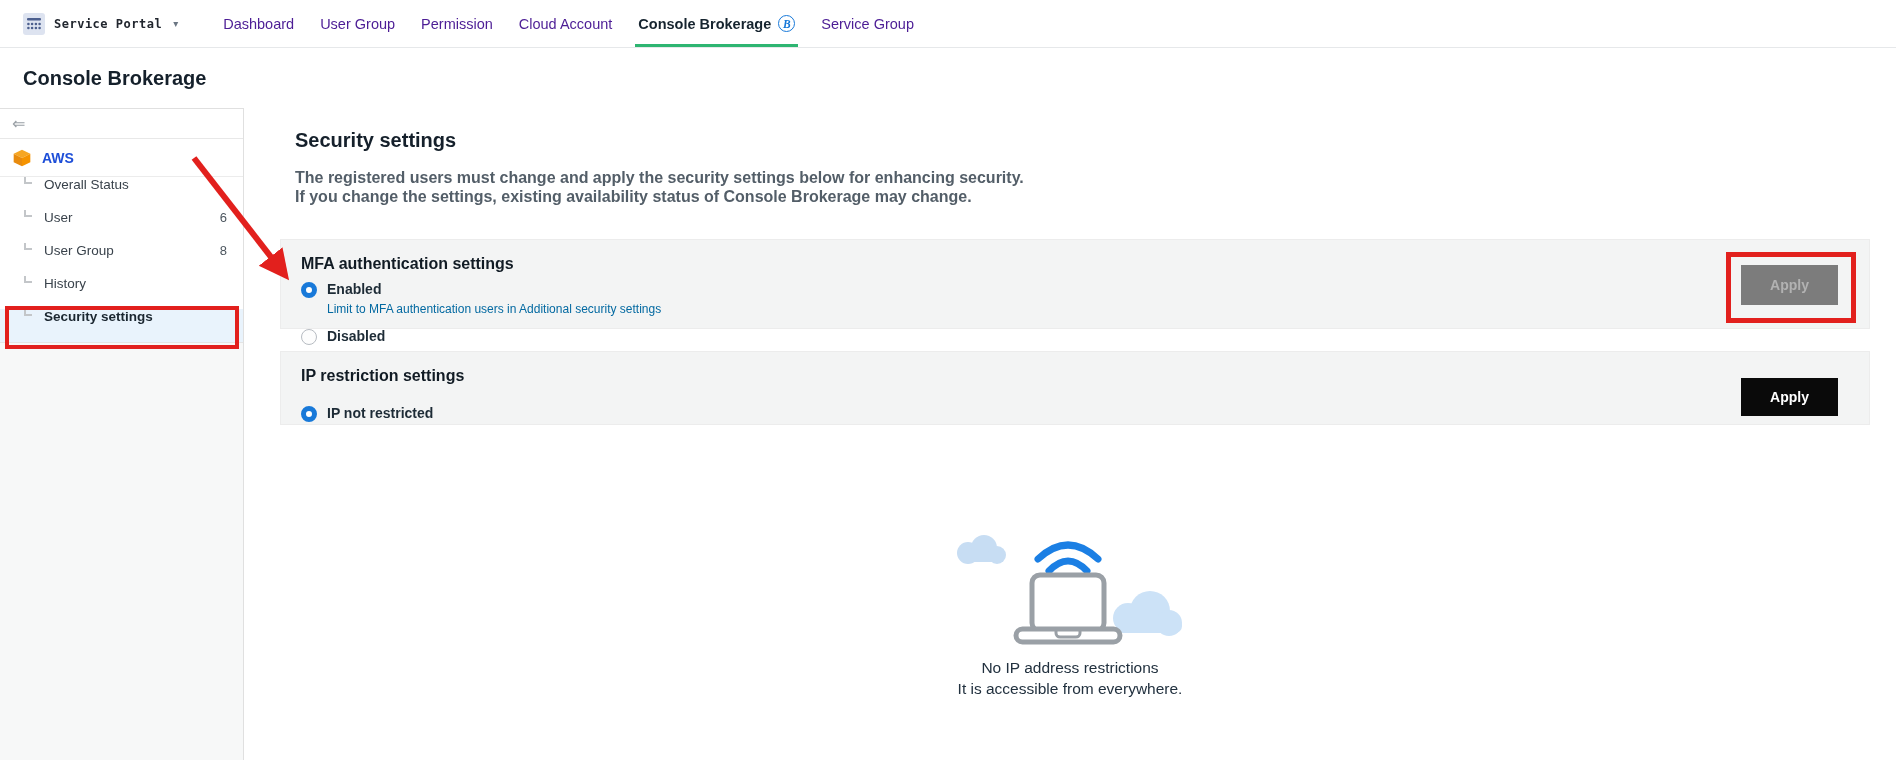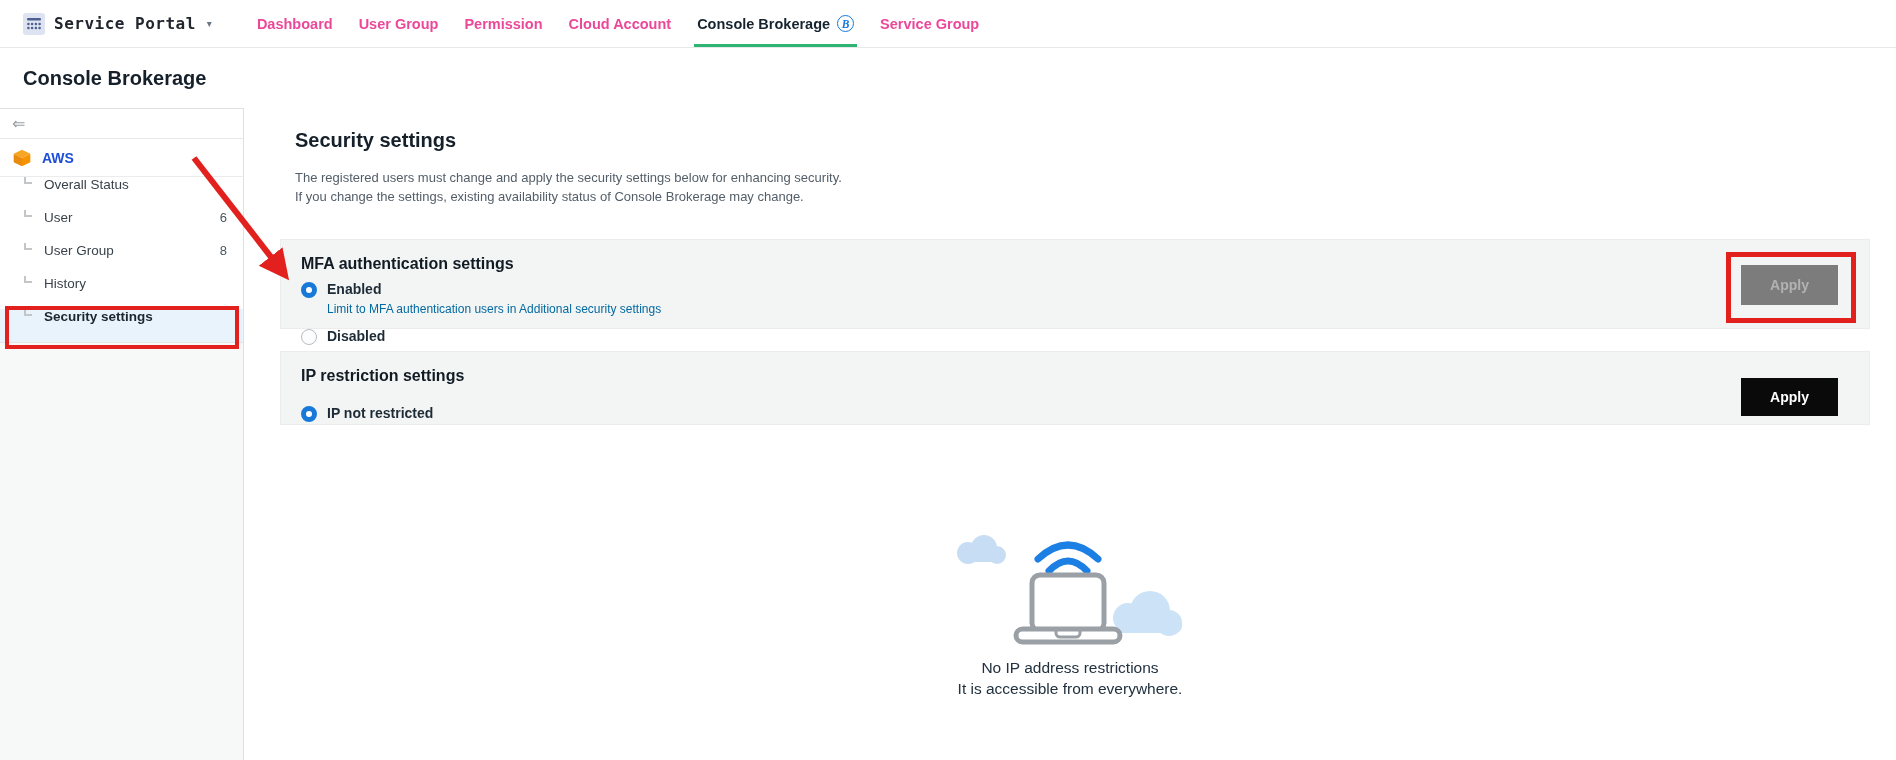--- a/index.html
+++ b/index.html
@@ -2,24 +2,24 @@
 <html><head>
 <meta charset="utf-8">
 <style>
   * { box-sizing: border-box; margin: 0; padding: 0; }
   html,body { width:1896px; height:760px; }
   body { font-family:"Liberation Sans", sans-serif; background:#fff; position:relative; overflow:hidden; color:#222; }
 
   
   .topnav { height:48px; display:flex; align-items:stretch; border-bottom:1px solid #e6e8ea; background:#fff; padding-left:23px; }
   .brand { display:flex; align-items:center; gap:9px; cursor:pointer; }
-  .brand-name { font-family:"DejaVu Sans Mono", monospace; font-weight:bold; font-size:16px; letter-spacing:0.5px; color:#21262e; }
+  .brand-name { font-family:"DejaVu Sans Mono", monospace; font-weight:bold; font-size:12px; letter-spacing:0.5px; color:#21262e; }
   .brand-caret { color:#6b7683; font-size:10px; margin-left:2px; }
   .nav-items { display:flex; margin-left:32px; }
-  .nav-item { display:flex; align-items:center; padding:0 13px; font-size:14.5px; color:#ec4899; cursor:pointer; position:relative;font-weight:bold; }
+  .nav-item { display:flex; align-items:center; padding:0 13px; font-size:14.5px; color:#4c1d95; cursor:pointer; position:relative; }
   .nav-item.active { color:#16242f; font-weight:bold; }
   .nav-item.active::after { content:""; position:absolute; left:10px; right:10px; bottom:0; height:3px; background:#2eb571; }
   .badge { display:inline-flex; align-items:center; justify-content:center; width:17px; height:17px; border-radius:50%; border:1.5px solid #1879d9; color:#1879d9; font-size:11.5px; font-style:italic; font-family:"Liberation Serif", serif; margin-left:7px; font-weight:bold; }
 
   
   .page-header { height:60px; display:flex; align-items:center; padding-left:23px; background:#fff; }
   .page-title { font-size:20px; font-weight:bold; color:#15202b; }
 
   
   .content { display:flex; height:652px; }
@@ -30,21 +30,21 @@
   .provider-label { font-size:14px; font-weight:bold; color:#1d4ed8; }
   .side-list { border-bottom:1px solid #e4e4e4; }
   .side-item { height:33px; display:flex; align-items:flex-start; padding:0 16px 0 24px; font-size:13.5px; color:#39424b; cursor:pointer; }
   .side-item.selected { background:#e9f3fc; font-weight:bold; color:#1b2630; }
   .tree-glyph { width:8px; height:7px; border-left:2px solid #c3c6c9; border-bottom:2px solid #c3c6c9; margin-right:12px; margin-bottom:4px; flex:none; }
   .side-count { margin-left:auto; font-size:13px; color:#4c565f; font-weight:normal; }
   .side-rest { flex:1; background:#f7f8f8; }
 
   .main { flex:1; position:relative; background:#fff; border-top:1px solid #fff; }
   .main-heading { margin:20px 0 0 51px; font-size:20px; font-weight:bold; color:#15202b; }
-  .main-desc { margin:16px 0 0 51px; font-size:13px; color:#535e68; line-height:19px; }
+  .main-desc { margin:16px 0 0 51px; font-size:16px; color:#535e68; line-height:19px;font-weight:bold; }
 
   .panel { margin:0 0 0 36px; width:1590px; background:#f3f4f4; border:1px solid #ececec; position:relative; padding:15px 20px; }
   .panel-mfa { margin-top:33px; height:90px; }
   .panel-ip { margin-top:22px; height:74px; }
   .panel-title { font-size:16px; font-weight:bold; color:#111b24; }
   .radio-row { display:flex; align-items:flex-start; margin-top:8px;flex-direction:column; }
   .radio-group { display:flex; gap:10px; cursor:pointer; }
   .radio-group.first { width:412px; }
   .radio-group.second { margin-top:12px; align-items:center; }
   .radio { width:16px; height:16px; border-radius:50%; flex:none; margin-top:1px; }

